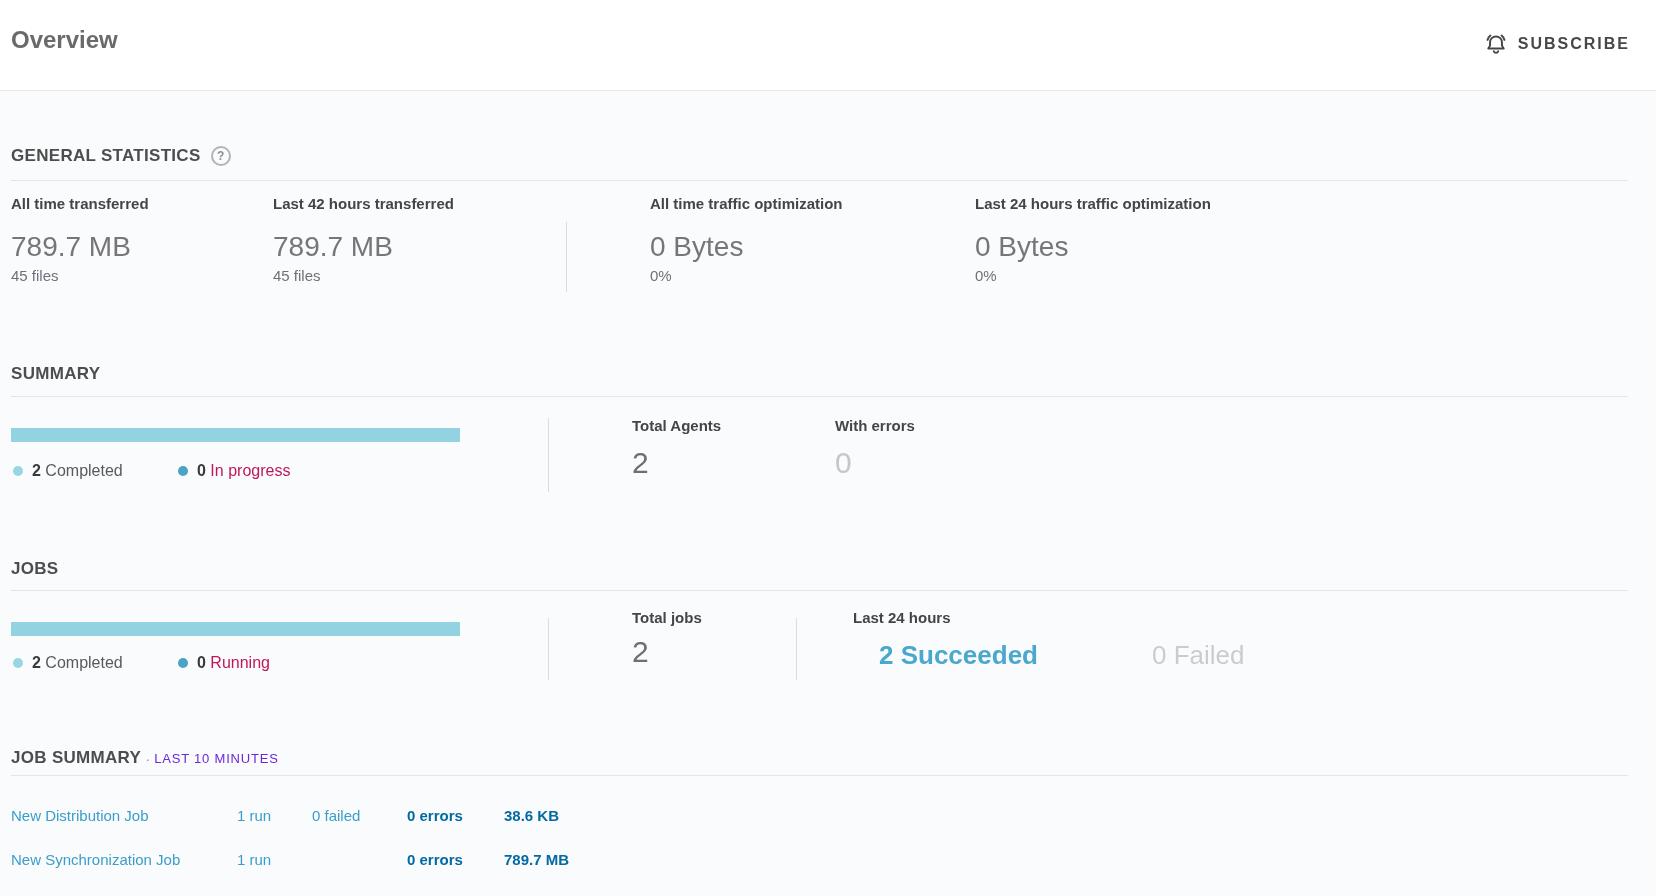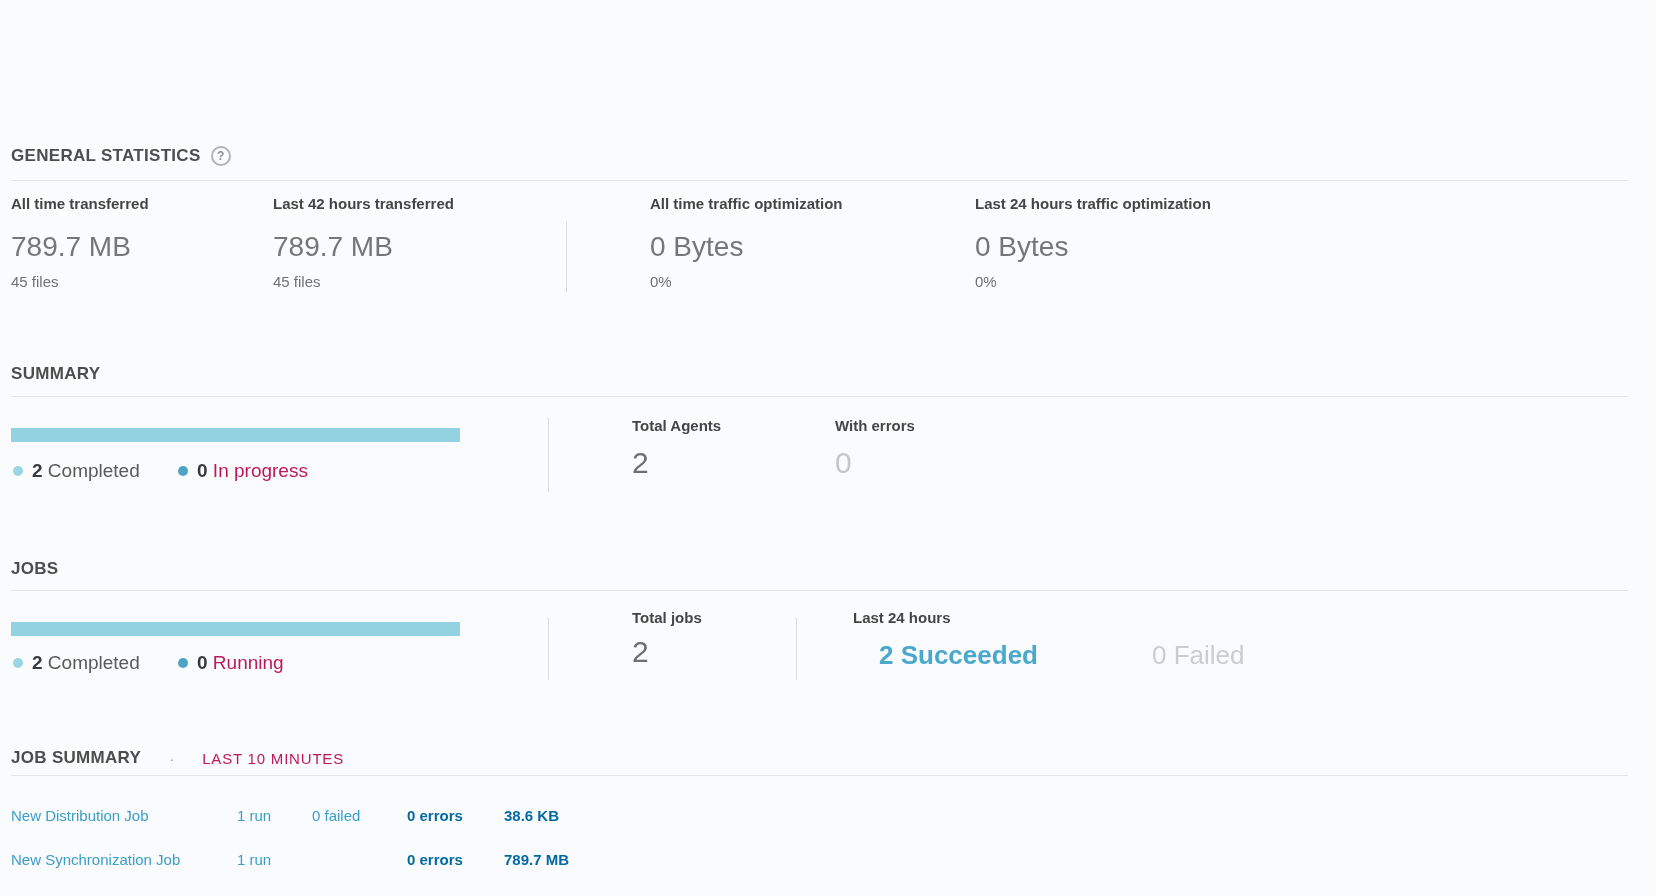--- a/index.html
+++ b/index.html
@@ -31,64 +31,78 @@
   .gs-head-row { position:absolute; left:11px; top:146px; display:flex;
                  align-items:center; gap:10px; }
   .help-icon { width:20px; height:20px; border:2px solid #b3b3b3;
                border-radius:50%; color:#8f8f8f; font-size:12px; font-weight:bold;
                display:flex; align-items:center; justify-content:center;
                background:none; cursor:pointer; }
   .stat { position:absolute; top:194px; }
   .stat-label { font-size:15px; font-weight:bold; color:#454545; line-height:20px; }
   .stat-value { font-size:28px; color:#75757a; line-height:38px; margin-top:14px;
                 font-weight:normal; }
-  .stat-sub { font-size:15px; color:#70707a; line-height:20px; margin-top:6px; }
+  .stat-sub { font-size:15px; color:#70707a; line-height:20px; }
   
   .bar { position:absolute; left:11px; width:449px; height:14px; background:#fff0; }
   .bar-fill { height:100%; background:#92d2e1; }
   .legend-item { position:absolute; display:flex; align-items:center; gap:9px;
-                 font-size:19px; line-height:20px; }
+                 font-size:16px; line-height:20px; }
   .dot { width:10px; height:10px; border-radius:50%; }
   .dot-light { background:#9ad5e3; }
   .dot-dark { background:#4aa4c4; }
   .legend-num { font-weight:bold; color:#3a3a3a; }
   .legend-text { color:#5a5a5a; }
   .legend-link { color:#be185d; cursor:pointer; }
   .mini-label { position:absolute; font-size:15px; font-weight:bold;
                 color:#454545; line-height:20px; }
   .big-num { position:absolute; font-size:30px; line-height:38px; color:#6f6f73; }
   .big-num.dim { color:#c6c6c9; }
   .succeeded { position:absolute; font-size:26px; line-height:34px;
                color:#4aa8cd; cursor:pointer;font-weight:bold; }
   .failed { position:absolute; font-size:26px; line-height:34px; color:#c9cdd0; }
   
   .js-head-row { position:absolute; left:11px; top:748px; display:flex;
-                 align-items:center; gap:28px; }
+                 align-items:center; gap:4px; }
   .js-sep { color:#9a9a9a; font-size:15px; }
-  .js-period { font-size:15px; color:#be185d; letter-spacing:0.8px; }
+  .js-period { font-size:13px; color:#6d28d9; letter-spacing:0.8px; }
   .dropdown { position:absolute; left:1405px; top:723px; width:223px; height:39px;
               background:#fff; border:1px solid #d4d4d6; border-radius:2px;
               display:flex; align-items:center; cursor:pointer; }
   .dropdown-value { font-size:15px; color:#474747; padding-left:14px; flex:1; }
   .caret-down-icon { width:0; height:0; margin-right:16px;
               border-left:6px solid transparent; border-right:6px solid transparent;
               border-top:7px solid #555; }
   .js-row { position:absolute; left:0; width:1656px; height:20px; font-size:15px;
             line-height:20px; }
   .js-cell { position:absolute; white-space:nowrap; }
   .js-link { color:#3b9ec9; cursor:pointer; }
   .js-gray { color:#0369a1;font-weight:bold; }
   .c-name { left:11px; } .c-runs { left:237px; } .c-failed { left:312px; }
   .c-errors { left:407px; } .c-size { left:504px; }
 </style>
 </head>
 <body>
 
 <div class="page">
 
+  <div class="header">
+    <div class="page-title">Overview</div>
+    <button class="subscribe-btn">
+      <span class="bell-icon">
+        <svg width="26" height="26" viewBox="0 0 24 24" fill="none" stroke="#474747" stroke-width="1.8" stroke-linecap="round" stroke-linejoin="round">
+          <path d="M12 5 a5.5 5.5 0 0 1 5.5 5.5 v3 l1.6 2.7 H4.9 L6.5 13.5 v-3 A5.5 5.5 0 0 1 12 5 z"></path>
+          <path d="M10 18.7 a2.1 2.1 0 0 0 4 0"></path>
+          <path d="M4.2 8.2 A9 9 0 0 1 6.8 4.2"></path>
+          <path d="M19.8 8.2 A9 9 0 0 0 17.2 4.2"></path>
+        </svg>
+      </span>
+      <span class="subscribe-label">SUBSCRIBE</span>
+    </button>
+  </div>
 
   <div class="gs-head-row">
     <span class="sec-head" style="position:static">GENERAL STATISTICS</span>
     <button class="help-icon">?</button>
   </div>
   <div class="rule" style="top:180px"></div>
 
   <div class="stat" style="left:11px">
     <div class="stat-label">All time transferred</div>
     <div class="stat-value">789.7 MB</div>

